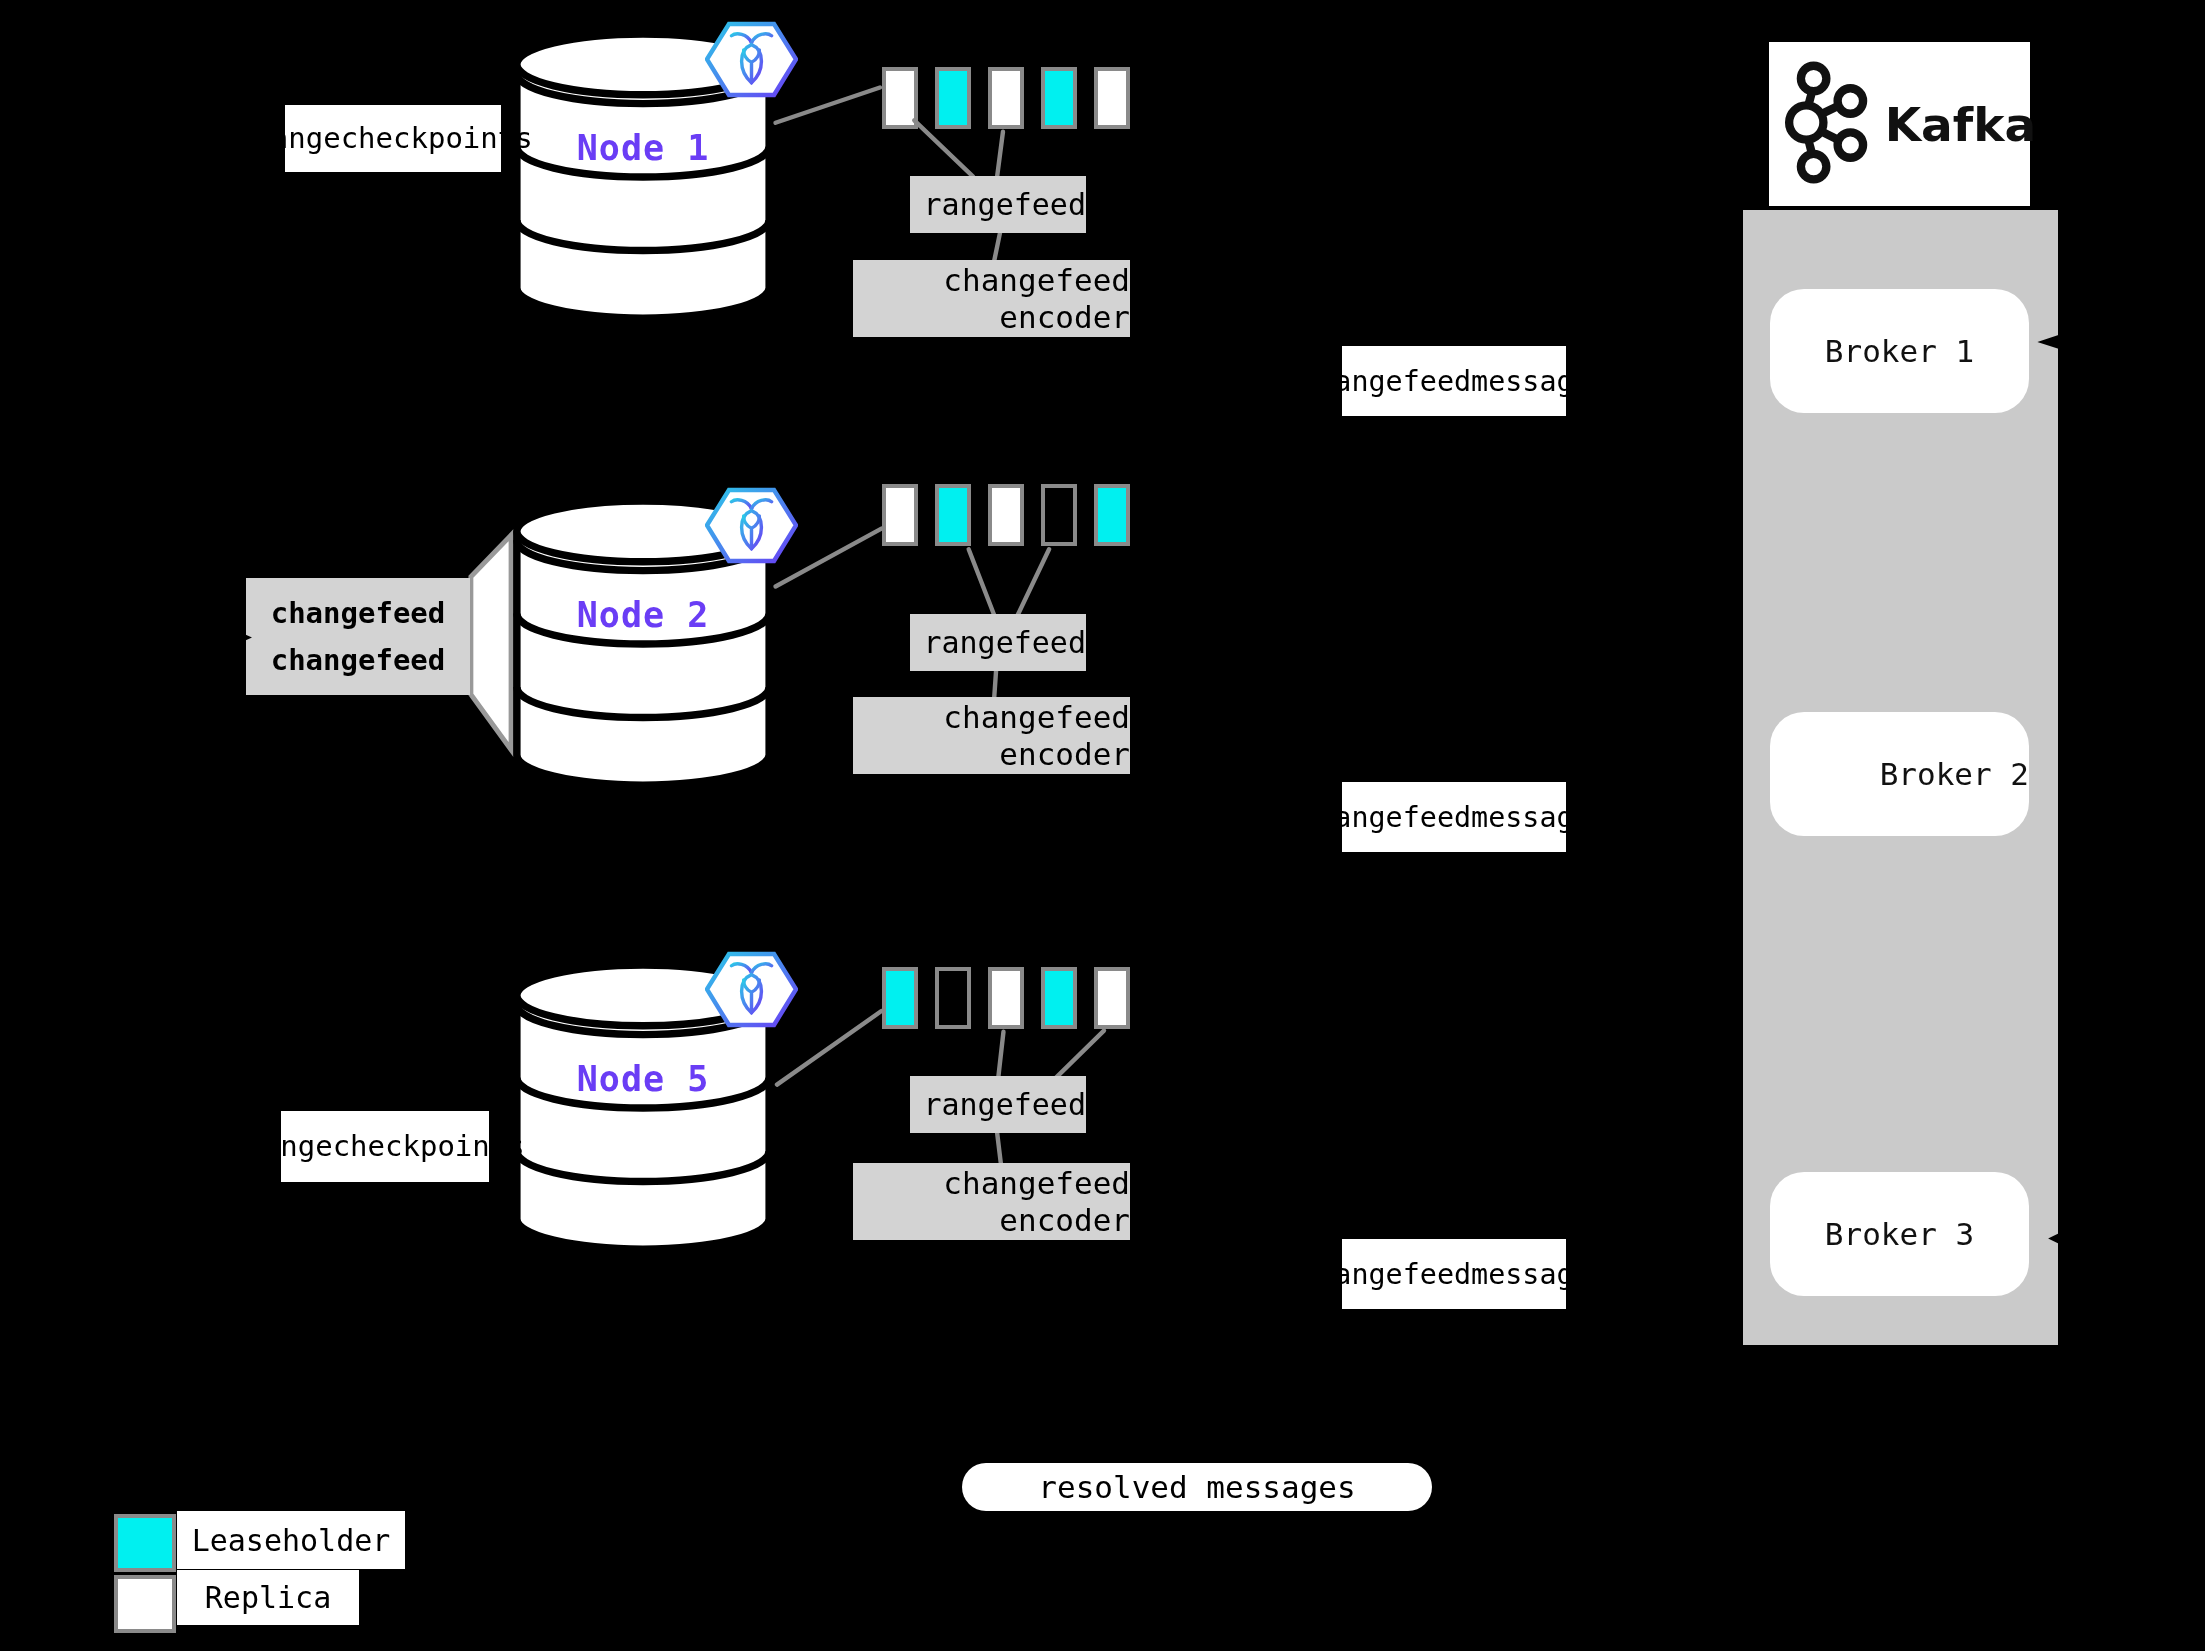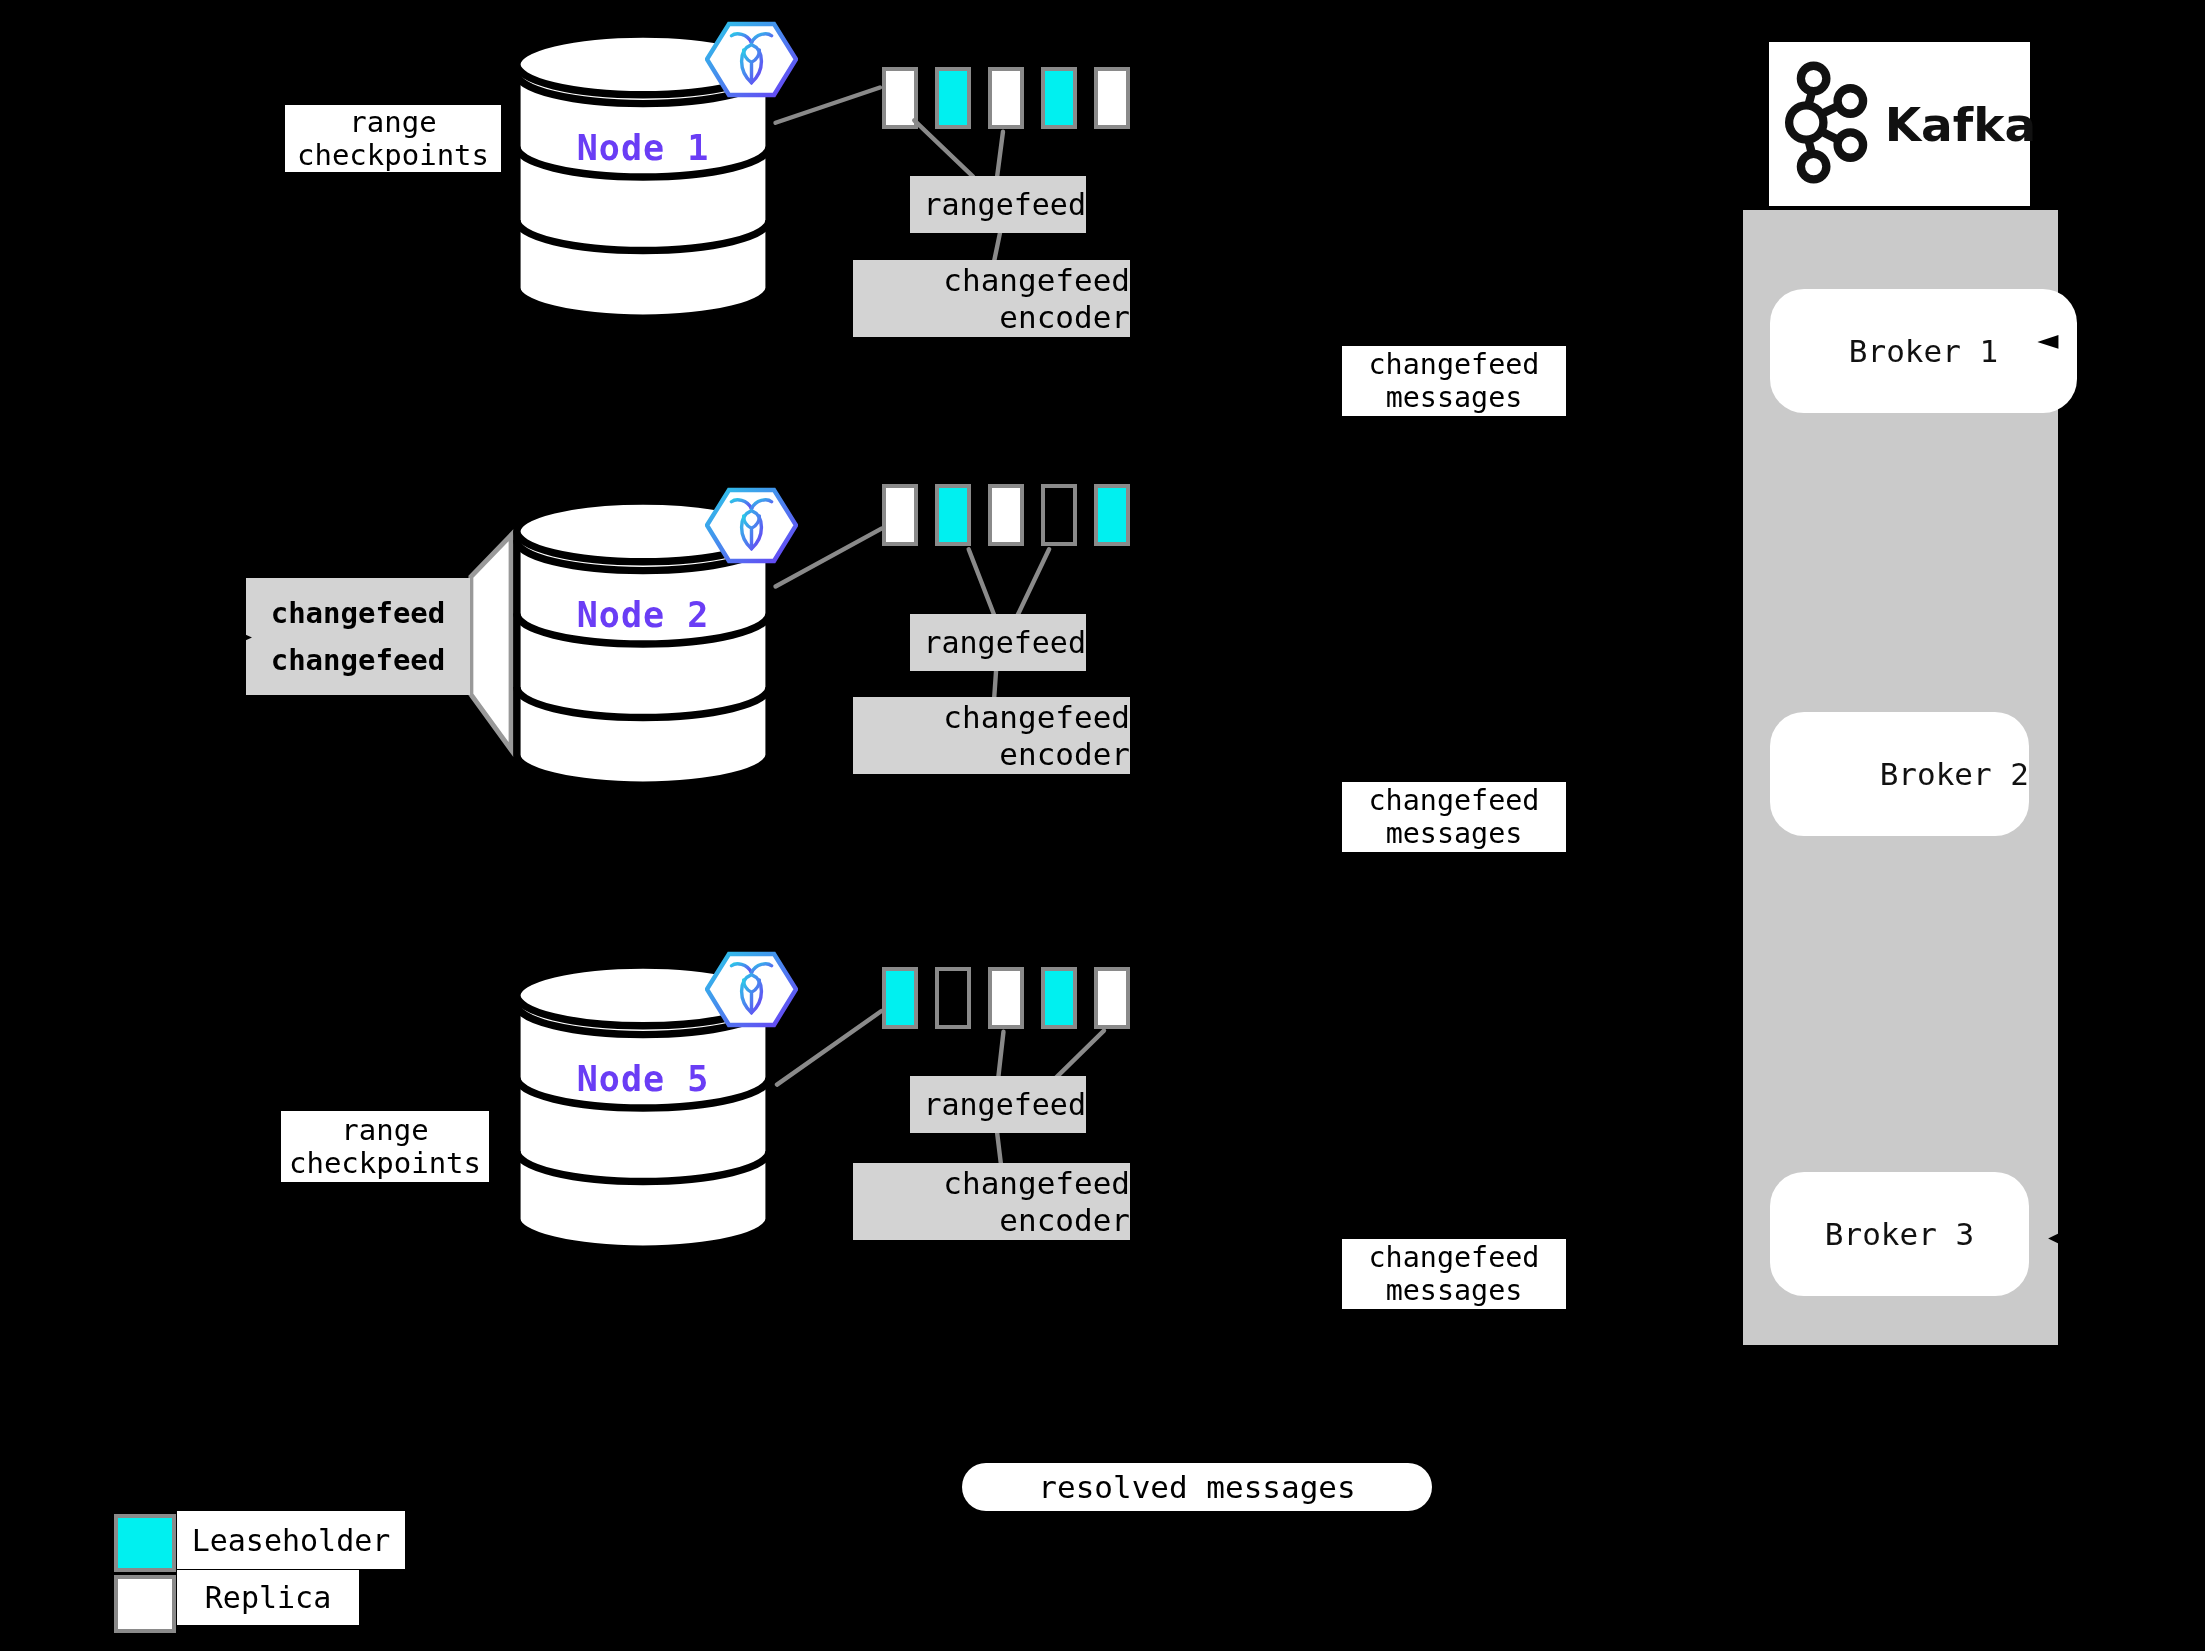--- a/index.html
+++ b/index.html
@@ -3,21 +3,21 @@
 <meta charset="utf-8">
 <style>
   html,body{margin:0;padding:0;background:#000;}
   #stage{
     position:relative;width:2205px;height:1652px;background:#000;overflow:hidden;
     font-family:"DejaVu Sans Mono","Liberation Mono",monospace;color:#000;
   }
   .abs{position:absolute;}
   
   .chip{
-    background:#fff;color:#000;display:flex;flex-direction:column;
+    background:#fff;color:#000;display:flex;flex-direction:row;
     align-items:center;justify-content:center;text-align:center;
   }
   .chip .ln{display:block;}
   
   .graybox{
     background:#d3d3d3;color:#000;display:flex;flex-direction:column;
     align-items:flex-end;justify-content:center;text-align:center;
   }
   
   .node-label{
@@ -70,21 +70,21 @@
           <line x1="100" y1="78" x2="92" y2="108"></line>
           <line x1="92" y1="176" x2="100" y2="207"></line>
           <line x1="118" y1="125" x2="155" y2="107"></line>
           <line x1="118" y1="160" x2="155" y2="178"></line>
         </g>
       </svg>
     </span>
     <span class="kafka-word">Kafka</span>
   </div>
 
-  <div class="abs broker" style="left:1770px;top:289px;width:307px;height:124px;">
+  <div class="abs broker" style="left:1770px;top:289px;width:259px;height:124px;">
     <span>Broker 1</span>
   </div>
   <div class="abs broker" style="left:1770px;top:712px;width:259px;height:124px;justify-content:flex-end;">
     <span>Broker 2</span>
   </div>
   <div class="abs broker" style="left:1770px;top:1172px;width:259px;height:124px;">
     <span>Broker 3</span>
   </div>
 
   <svg class="abs" style="left:0;top:0;" width="539" height="784" viewBox="0 0 1100 1600">

